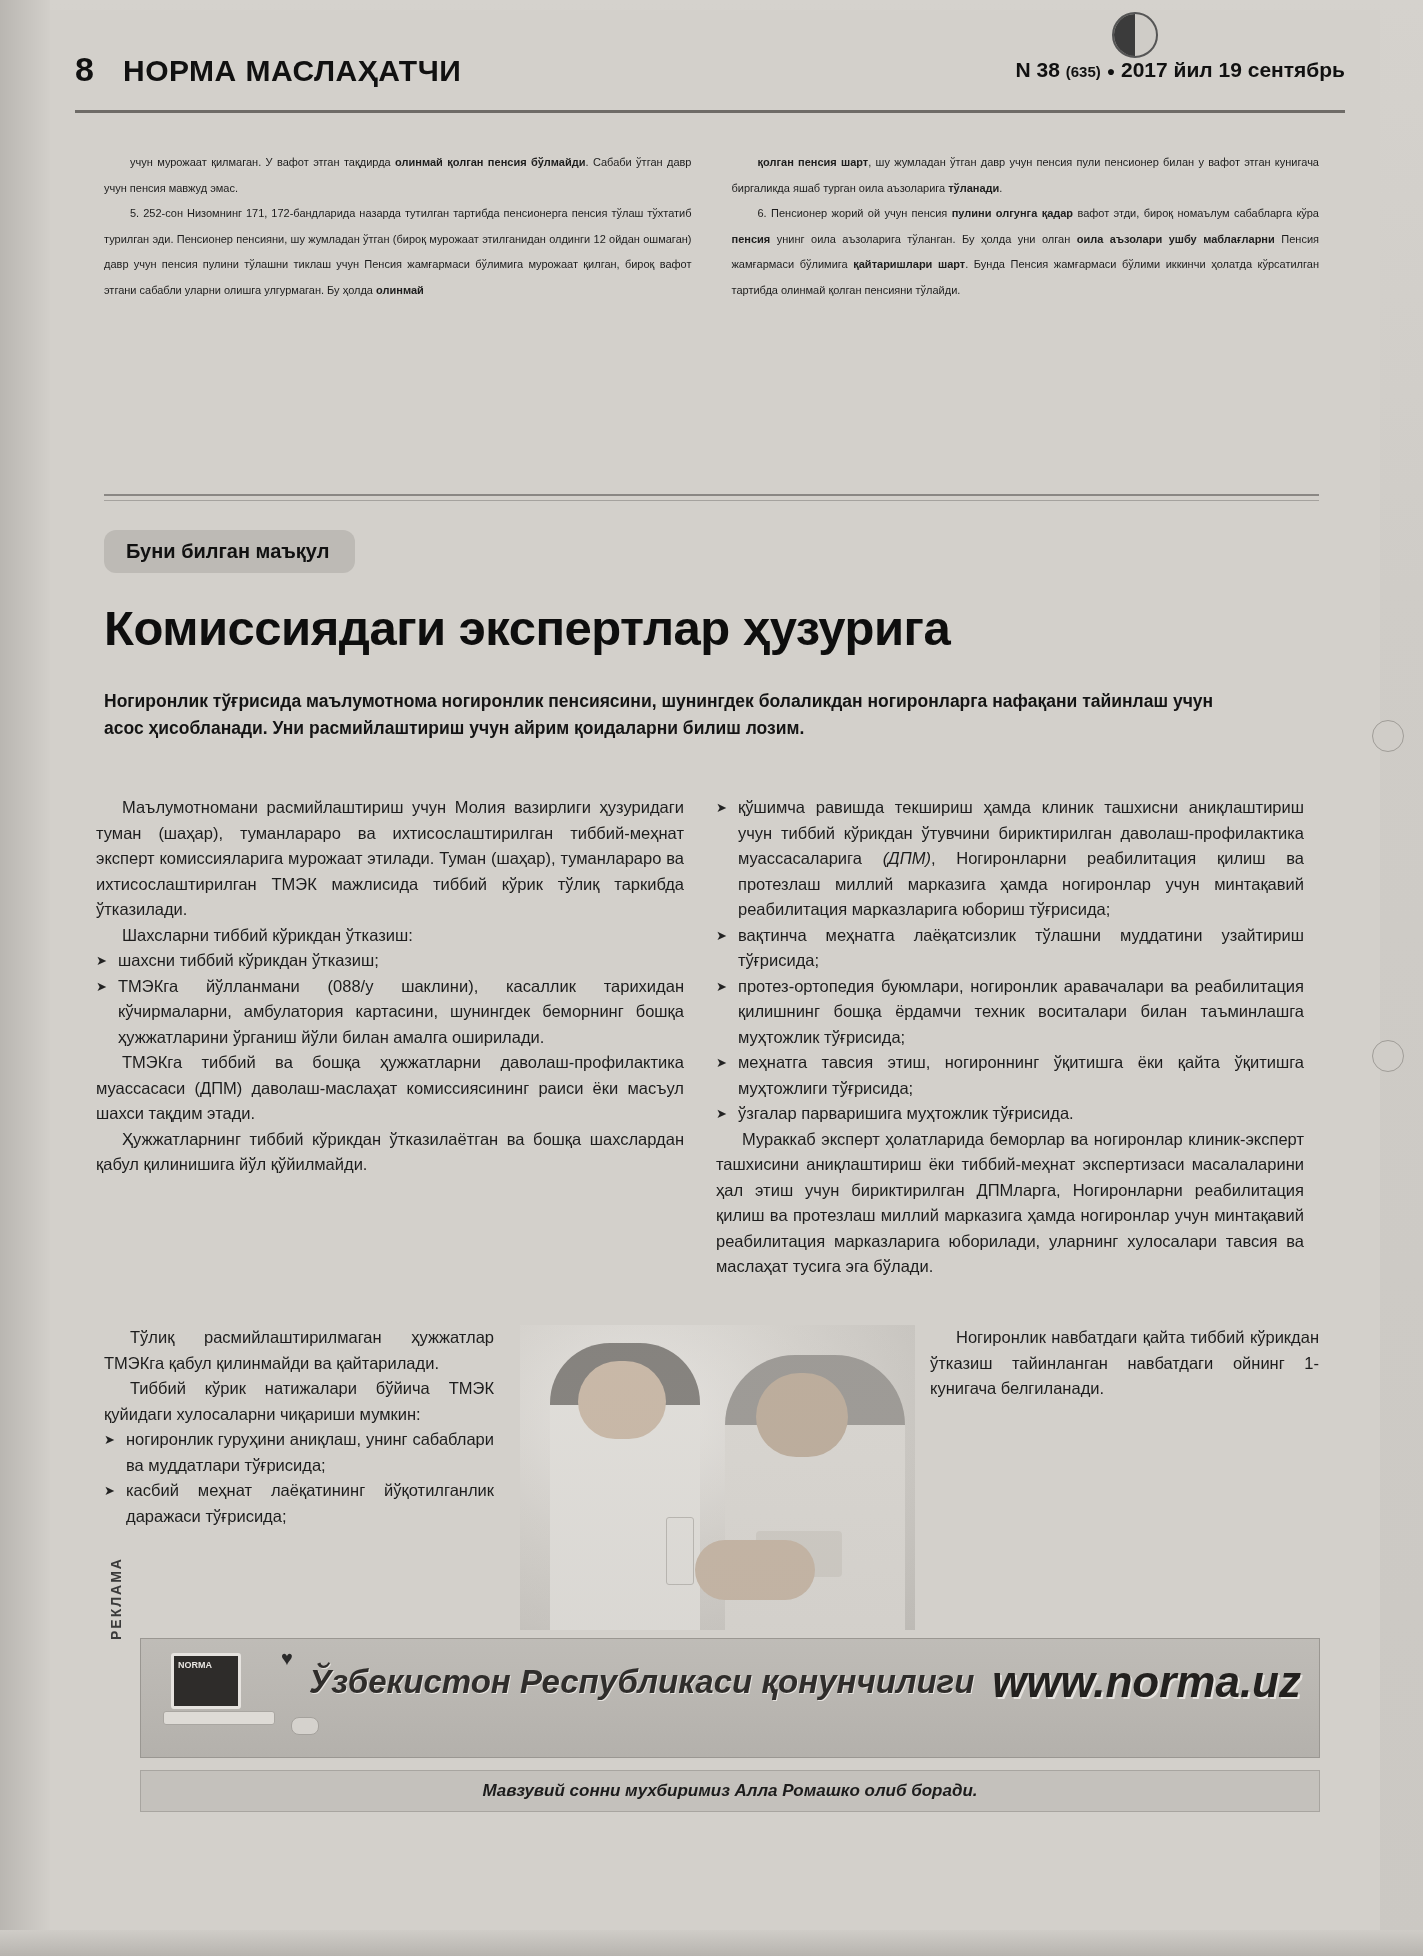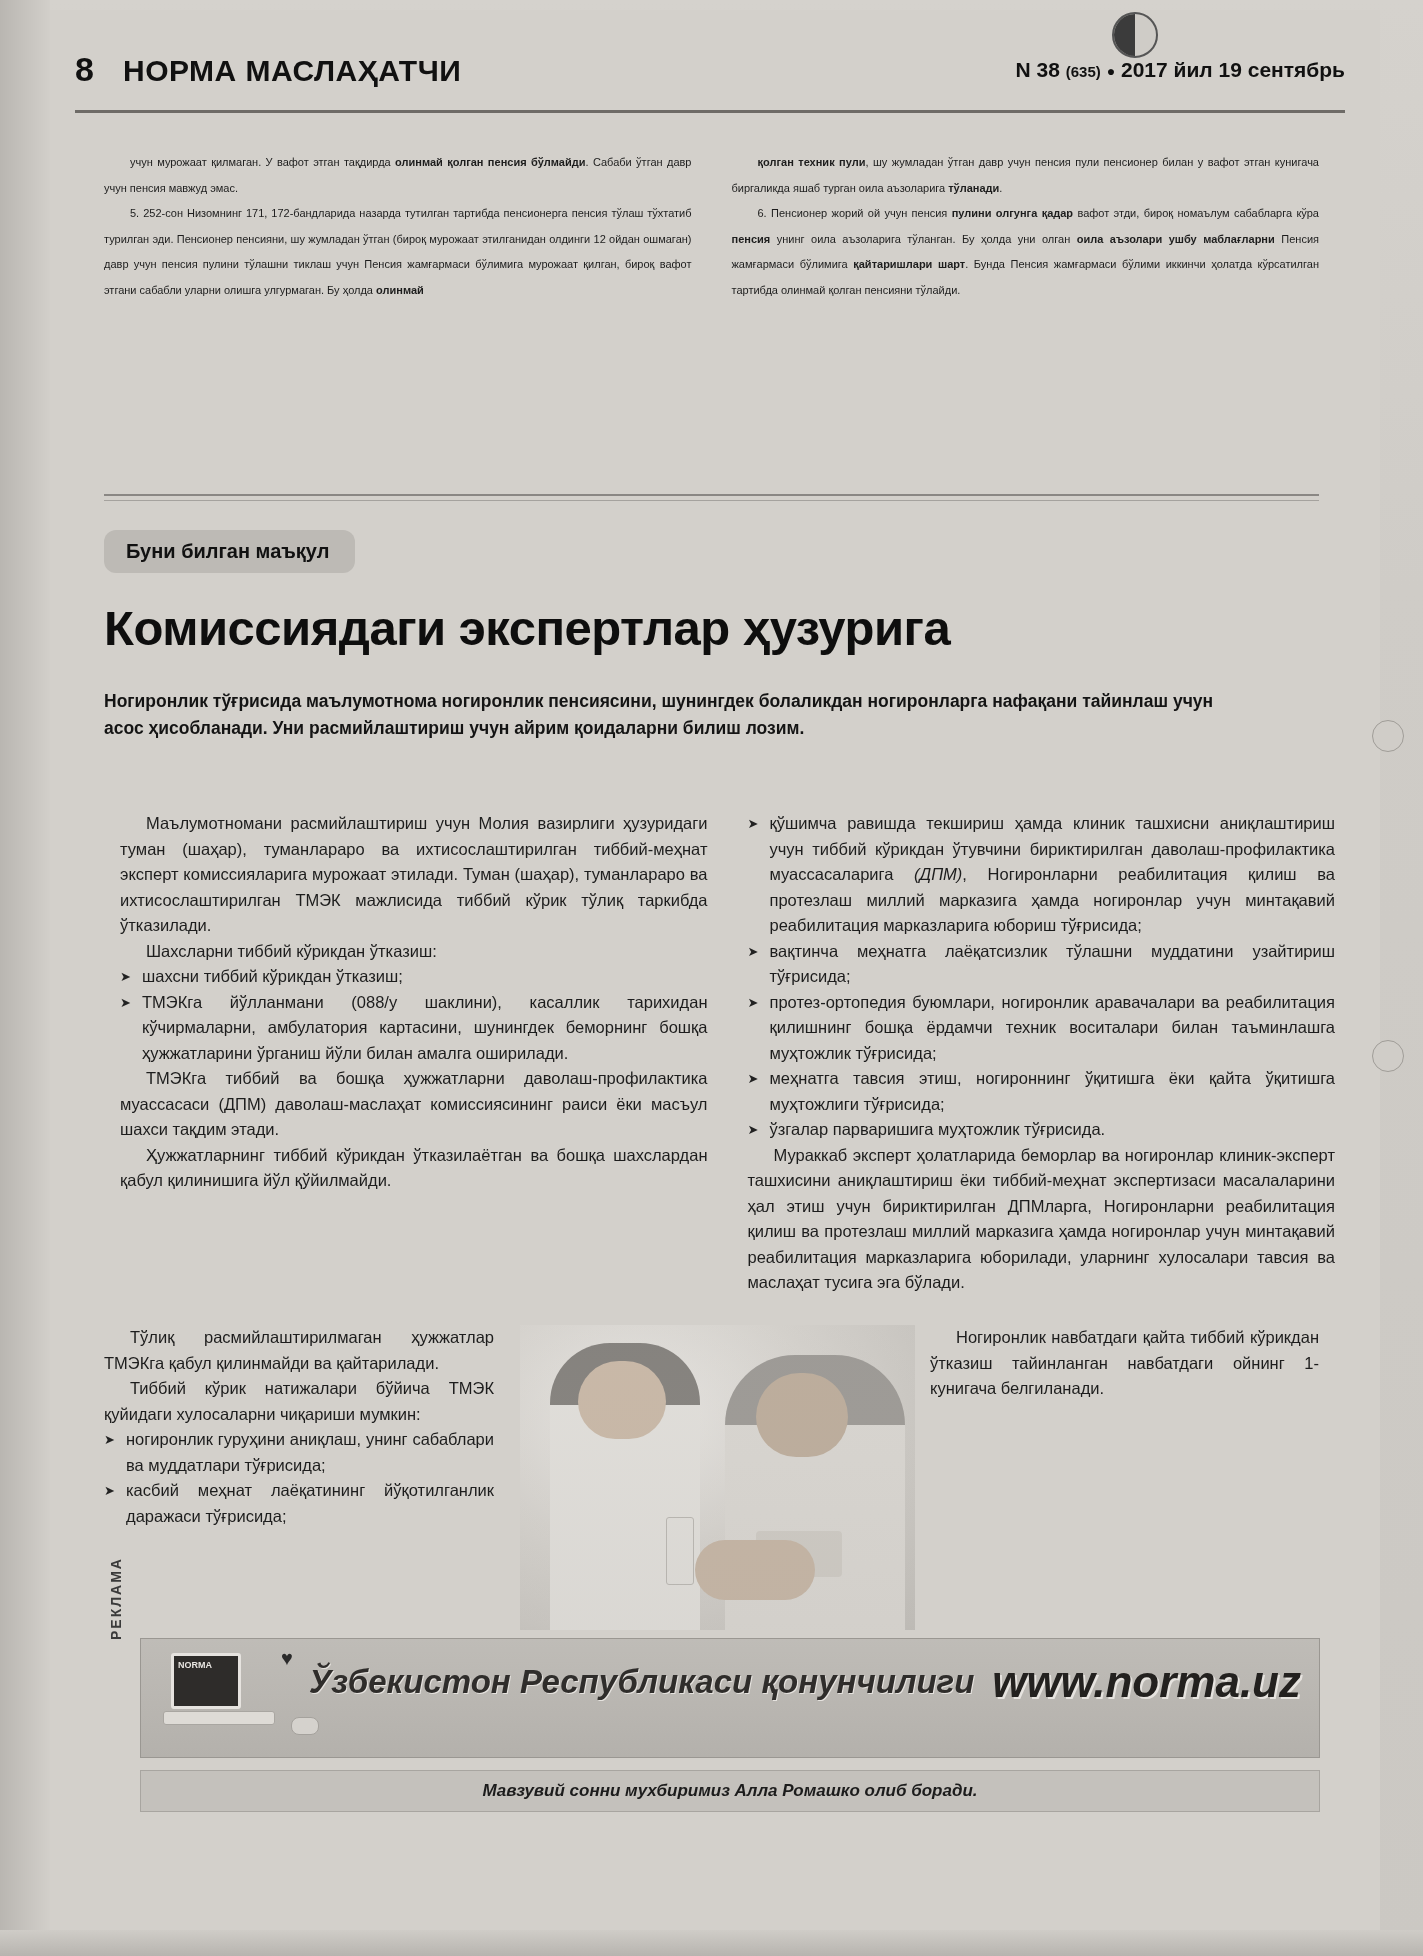--- a/index.html
+++ b/index.html
@@ -89,22 +89,22 @@
   .headline{
     position:absolute;left:104px;top:600px;width:1200px;
     font-size:49px;font-weight:bold;letter-spacing:-.5px;color:#0e0e0e;
   }
   .lead{
     position:absolute;left:104px;top:688px;width:1120px;
     font-size:17.5px;line-height:27px;font-weight:bold;color:#141414;
   }
   
   .maincols{
-    position:absolute;left:120px;top:795px;width:1215px;
-    display:flex;gap:40px;margin-top:16px;
+    position:absolute;left:96px;top:795px;width:1215px;
+    display:flex;gap:32px;
   }
   .mcol{width:588px;}
   .mcol p{
     margin:0;
     font-size:16.5px;line-height:25.5px;
     text-align:justify;text-indent:26px;color:#1d1d1d;
   }
   .mcol p.b{text-indent:0;padding-left:22px;position:relative;}
   .mcol p.b:before{
     content:"\27A4";
@@ -259,21 +259,21 @@
   </div>
   <div class="moon"></div>
   <div class="hdr-rule"></div>
 
   <div class="topcols">
     <div class="col">
       <p id="t-l-0">учун мурожаат қилмаган. У вафот этган тақдирда <b>олинмай қолган пенсия бўлмайди</b>. Сабаби ўтган давр учун пенсия мавжуд эмас.</p>
       <p id="t-l-1">5. 252-сон Низомнинг 171, 172-бандларида назарда тутилган тартибда пенсионерга пенсия тўлаш тўхтатиб турилган эди. Пенсионер пенсияни, шу жумладан ўтган (бироқ мурожаат этилганидан олдинги 12 ойдан ошмаган) давр учун пенсия пулини тўлашни тиклаш учун Пенсия жамғармаси бўлимига мурожаат қилган, бироқ вафот этгани сабабли уларни олишга улгурмаган. Бу ҳолда <b>олинмай</b></p>
     </div>
     <div class="col">
-      <p id="t-r-0"><b>қолган техник пули</b>, шу жумладан ўтган давр учун пенсия пули пенсионер билан у вафот этган кунигача биргаликда яшаб турган оила аъзоларига <b>тўланади</b>.</p>
+      <p id="t-r-0"><b>қолган пенсия шарт</b>, шу жумладан ўтган давр учун пенсия пули пенсионер билан у вафот этган кунигача биргаликда яшаб турган оила аъзоларига <b>тўланади</b>.</p>
       <p id="t-r-1">6. Пенсионер жорий ой учун пенсия <b>пулини олгунга қадар</b> вафот этди, бироқ номаълум сабабларга кўра <b>пенсия</b> унинг оила аъзоларига тўланган. Бу ҳолда уни олган <b>оила аъзолари ушбу маблағларни</b> Пенсия жамғармаси бўлимига <b>қайтаришлари шарт</b>. Бунда Пенсия жамғармаси бўлими иккинчи ҳолатда кўрсатилган тартибда олинмай қолган пенсияни тўлайди.</p>
     </div>
   </div>
 
   <div class="divider"></div>
   <div class="divider2"></div>
 
   <div class="rubric">Буни билган маъқул</div>
   <div class="headline">Комиссиядаги экспертлар ҳузурига</div>
   <div class="lead">Ногиронлик тўғрисида маълумотнома ногиронлик пенсиясини, шунингдек болаликдан ногиронларга нафақани тайинлаш учун асос ҳисобланади. Уни расмийлаштириш учун айрим қоидаларни билиш лозим.</div>

